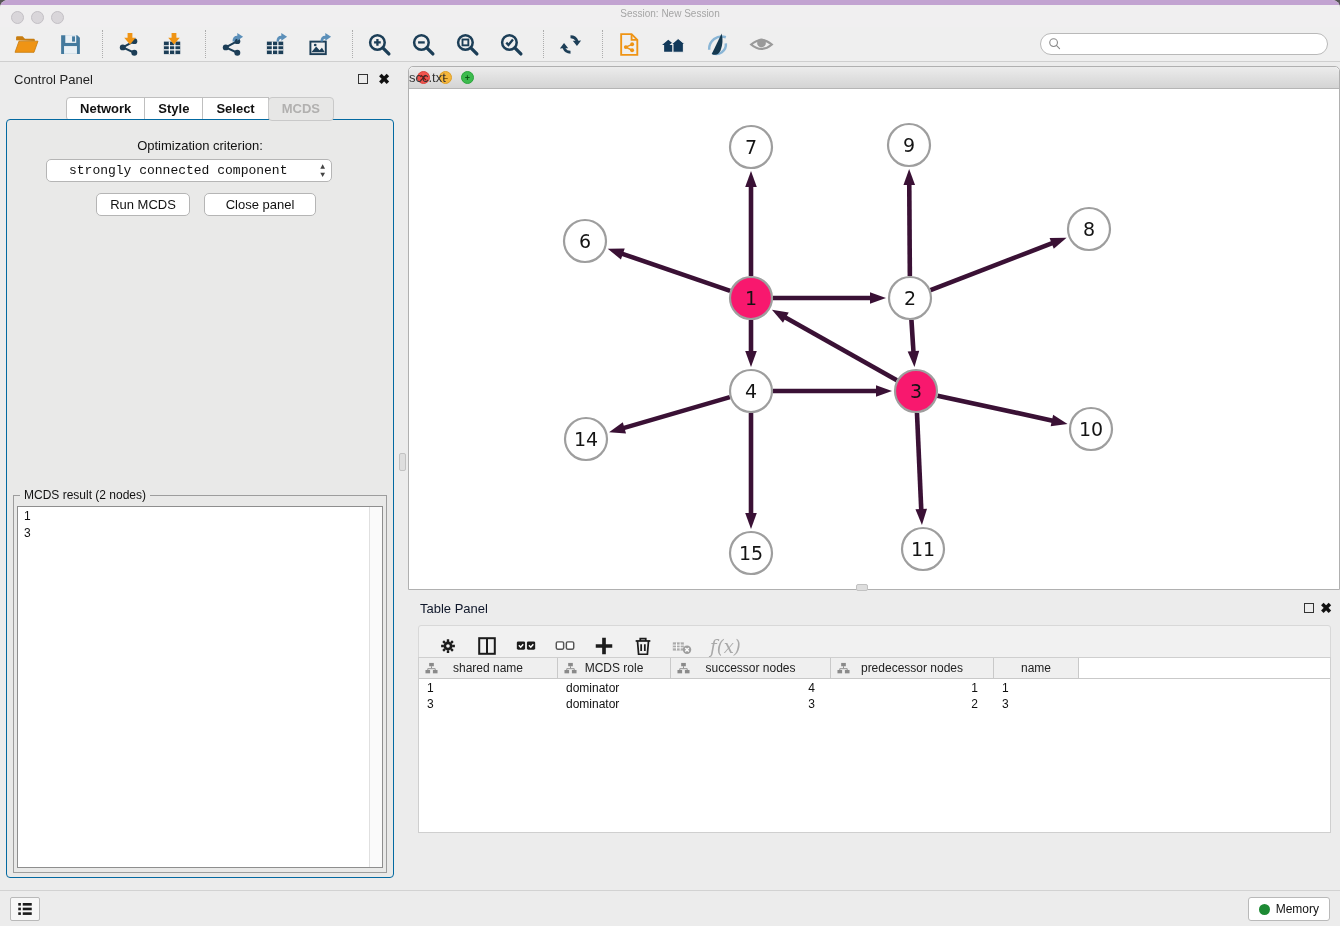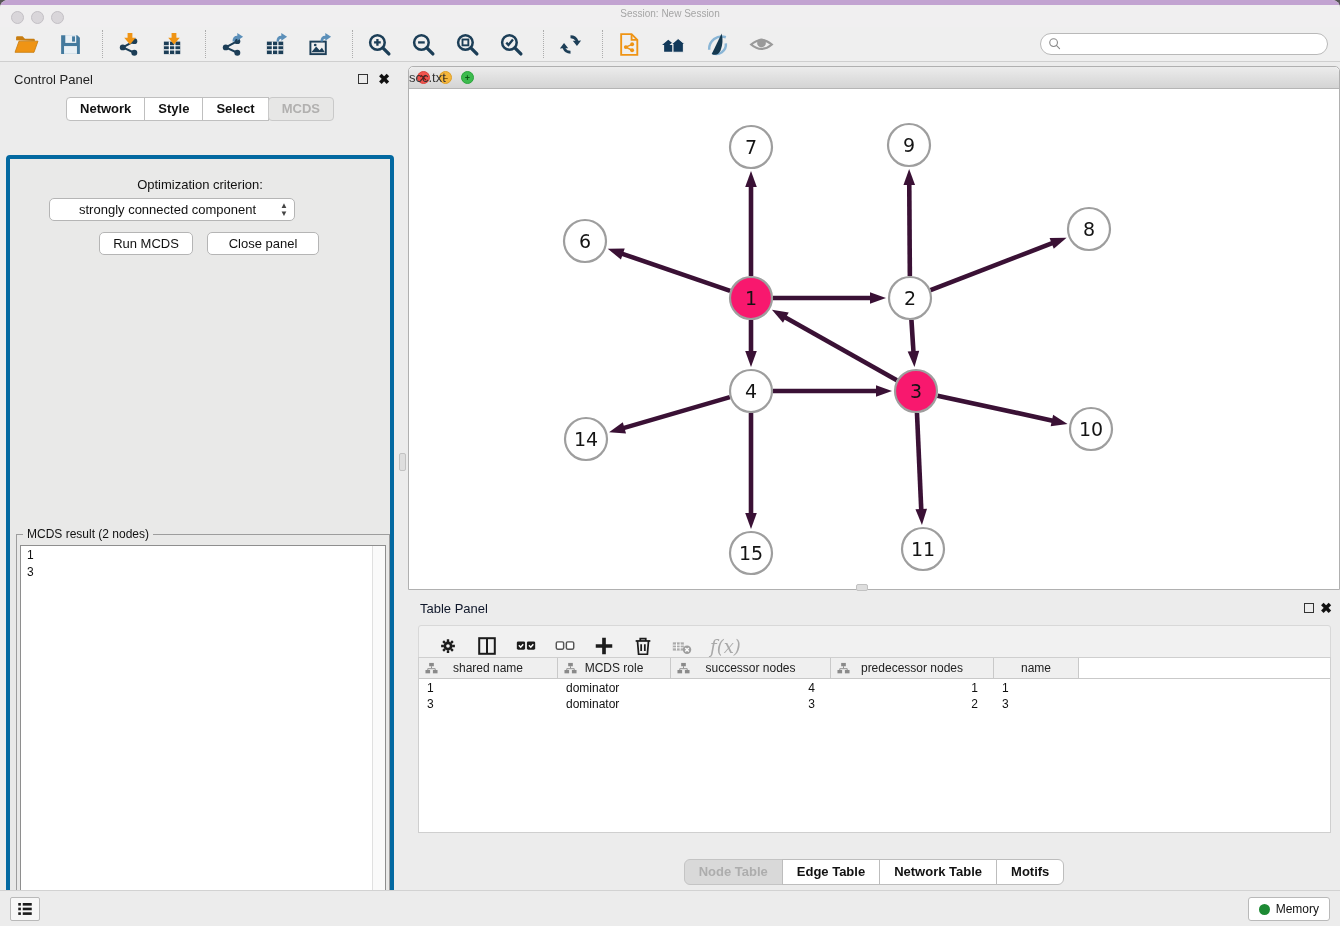--- a/index.html
+++ b/index.html
@@ -36,25 +36,25 @@
   .close-ico { position:absolute; top:5px; font-size:14px; font-weight:bold; color:#111; line-height:16px; }
   .cpanel .float-ico { right:32px; } .cpanel .close-ico { right:10px; }
 
   .ctabs { position:absolute; left:0; top:31px; width:400px; display:flex; justify-content:center; }
   .ctab { font-size:13px; font-weight:bold; color:#111; background:#fff; border:1px solid #bfbfbf;
           padding:3px 13px 4px; margin-left:-1px; position:relative; }
   .ctab:first-child { border-radius:4px 0 0 4px; margin-left:0; }
   .ctab.selected { background:#e7e7e6; color:#b1b0af; border:1px solid #c9c9c9;
                    border-radius:4px; z-index:2; }
   .cbody { position:absolute; left:6px; top:53px; width:388px; height:759px; background:#e9e9e8;
-           border:4px solid #0369a1; border-radius:4px;margin-top:36px; }
+           border:1px solid #0369a1; border-radius:4px; }
   .opt-label { position:absolute; left:0; right:0; top:18px; text-align:center; font-size:13px; color:#111; }
-  .criterion { position:absolute; left:39px; top:39px; width:246px; height:23px; background:#fff;
+  .criterion { position:absolute; left:39px; top:39px; width:286px; height:23px; background:#fff;
                border:1px solid #b5b5b5; border-radius:5px; font-size:13px; color:#111;
-               display:flex; align-items:center; padding-left:29px; }
+               display:flex; align-items:center; padding-left:22px;font-family:Liberation Mono, monospace; }
   .criterion .stepper { position:absolute; right:6px; top:3px; font-size:8px; color:#444;
                         line-height:8px; text-align:center; }
   .cbtn { position:absolute; top:73px; height:23px; background:#fff; border:1px solid #b5b5b5;
           border-radius:5px; font-size:13px; color:#111; display:flex; align-items:center;
           justify-content:center; }
   .btn-run { left:89px; width:94px; } .btn-close { left:197px; width:112px; }
   .result-fs { position:absolute; left:6px; top:375px; width:374px; height:378px;
                border:1px solid #9d9d9d; }
   .result-legend { position:absolute; left:6px; top:-8px; background:#e9e9e8; padding:0 4px;
                    font-size:12px; color:#111; }
@@ -520,26 +520,20 @@
           <div class="t-row" style="top: 38px;">
             <div class="t-cell" style="left: 0px; width: 139px; text-align: left; padding: 0px 0px 0px 8px;">3</div>
             <div class="t-cell" style="left: 139px; width: 113px; text-align: left; padding: 0px 0px 0px 8px;">dominator</div>
             <div class="t-cell" style="left: 252px; width: 160px; text-align: right; padding: 0px 16px 0px 0px;">3</div>
             <div class="t-cell" style="left: 412px; width: 163px; text-align: right; padding: 0px 16px 0px 0px;">2</div>
             <div class="t-cell" style="left: 575px; width: 85px; text-align: left; padding: 0px 0px 0px 8px;">3</div>
           </div>
         </div>
     </div>
 
-    <div class="ttabs">
-        <div class="ttab selected">Node Table</div>
-        <div class="ttab">Edge Table</div>
-        <div class="ttab">Network Table</div>
-        <div class="ttab">Motifs</div>
-      </div>
   </div>
 
   <div class="statusbar">
     <div class="list-btn">
       <svg viewBox="0 0 24 24">
         <g fill="#1c1c1c">
           <rect x="3" y="4" width="3.5" height="3.5"></rect>
             <rect x="9" y="4" width="12" height="3.5"></rect>
           <rect x="3" y="10.2" width="3.5" height="3.5"></rect>
             <rect x="9" y="10.2" width="12" height="3.5"></rect>

